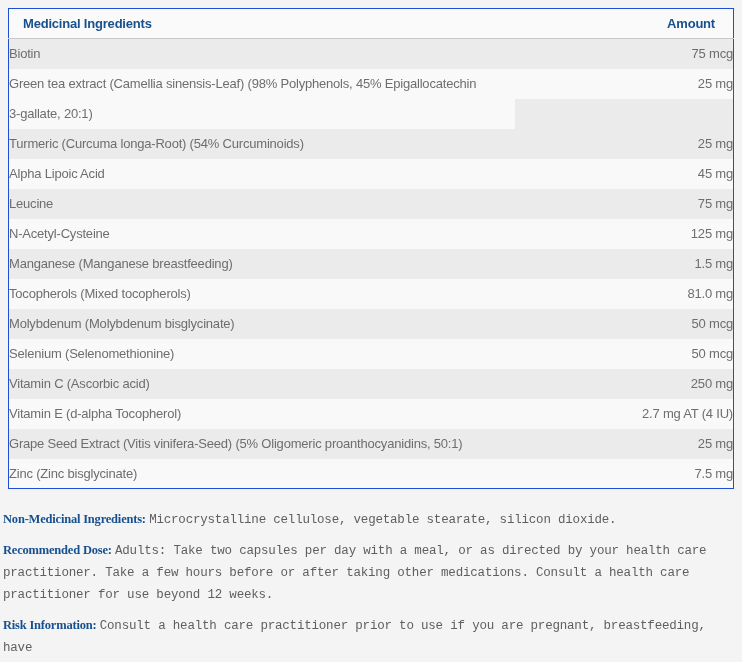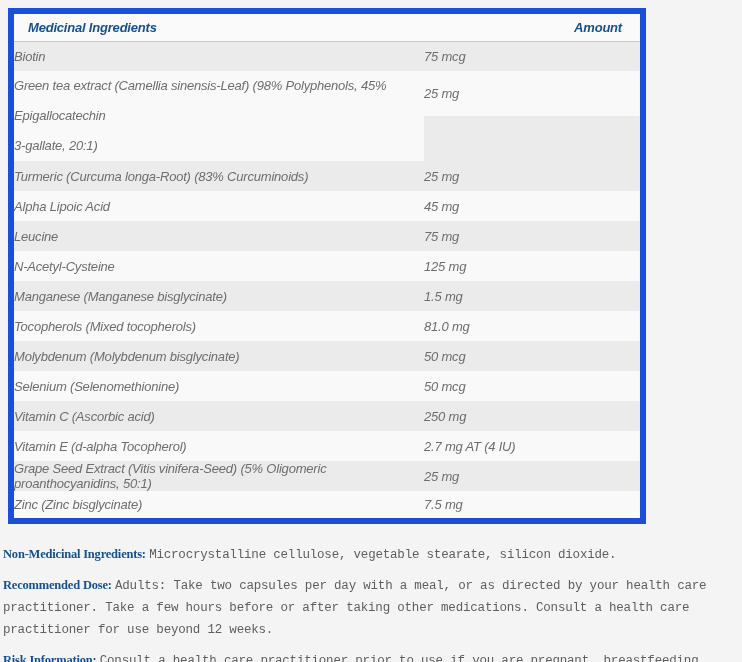--- a/index.html
+++ b/index.html
@@ -8,25 +8,24 @@
     width: 742px; height: 662px;
     background: #f4f4f4;
     font-family: "Liberation Sans", sans-serif;
     overflow: hidden;
   }
   .panel { width: 742px; height: 662px; position: relative; }
 
   
   table.ingredients {
     border-collapse: collapse;
-    width: 638px;
+    width: 726px;
     margin: 8px 0 0 8px;
-    border: 6px solid #1d4ed8;
+    border: 1px solid #1d4ed8;
     table-layout: fixed;
-    font-style: italic;
   }
   table.ingredients th {
     height: 30px;
     background: #fafafa;
     border-bottom: 1px solid #c9c9c9;
     color: #17508f;
     font-size: 13px;
     font-weight: bold;
     letter-spacing: -0.2px;
     text-align: left;
@@ -40,21 +39,21 @@
   }
   table.ingredients td {
     height: 30px;
     font-size: 13px;
     color: #6e6e6e;
     letter-spacing: -0.2px;
     vertical-align: middle;
     padding: 0;
   }
   td.name  { padding-left: 14px; }
-  td.amount { padding-right: 10px; width: 219px; }
+  td.amount { text-align: right; padding-right: 10px; width: 219px; }
   tr.gray  td { background: #ebebeb; }
   tr.light td { background: #f9f9f9; margin-top: 37px; }
   td.two-line-name {
     white-space: pre-line;
     line-height: 30px;
     background: #f9f9f9 !important;
   }
   td.filler-gray { background: #ebebeb !important; }
 
   
@@ -88,37 +87,37 @@
       </tr>
       <tr class="light">
         <td class="name two-line-name" rowspan="2">Green tea extract (Camellia sinensis-Leaf) (98% Polyphenols, 45% Epigallocatechin
 3-gallate, 20:1)</td>
         <td class="amount">25 mg</td>
       </tr>
       <tr>
         <td class="amount filler-gray"></td>
       </tr>
       <tr class="gray">
-        <td class="name">Turmeric (Curcuma longa-Root) (83% Curcuminoids)</td>
+        <td class="name">Turmeric (Curcuma longa-Root) (54% Curcuminoids)</td>
         <td class="amount">25 mg</td>
       </tr>
       <tr class="light">
         <td class="name">Alpha Lipoic Acid</td>
         <td class="amount">45 mg</td>
       </tr>
       <tr class="gray">
         <td class="name">Leucine</td>
         <td class="amount">75 mg</td>
       </tr>
       <tr class="light">
         <td class="name">N-Acetyl-Cysteine</td>
         <td class="amount">125 mg</td>
       </tr>
       <tr class="gray">
-        <td class="name">Manganese (Manganese bisglycinate)</td>
+        <td class="name">Manganese (Manganese breastfeeding)</td>
         <td class="amount">1.5 mg</td>
       </tr>
       <tr class="light">
         <td class="name">Tocopherols (Mixed tocopherols)</td>
         <td class="amount">81.0 mg</td>
       </tr>
       <tr class="gray">
         <td class="name">Molybdenum (Molybdenum bisglycinate)</td>
         <td class="amount">50 mcg</td>
       </tr>

